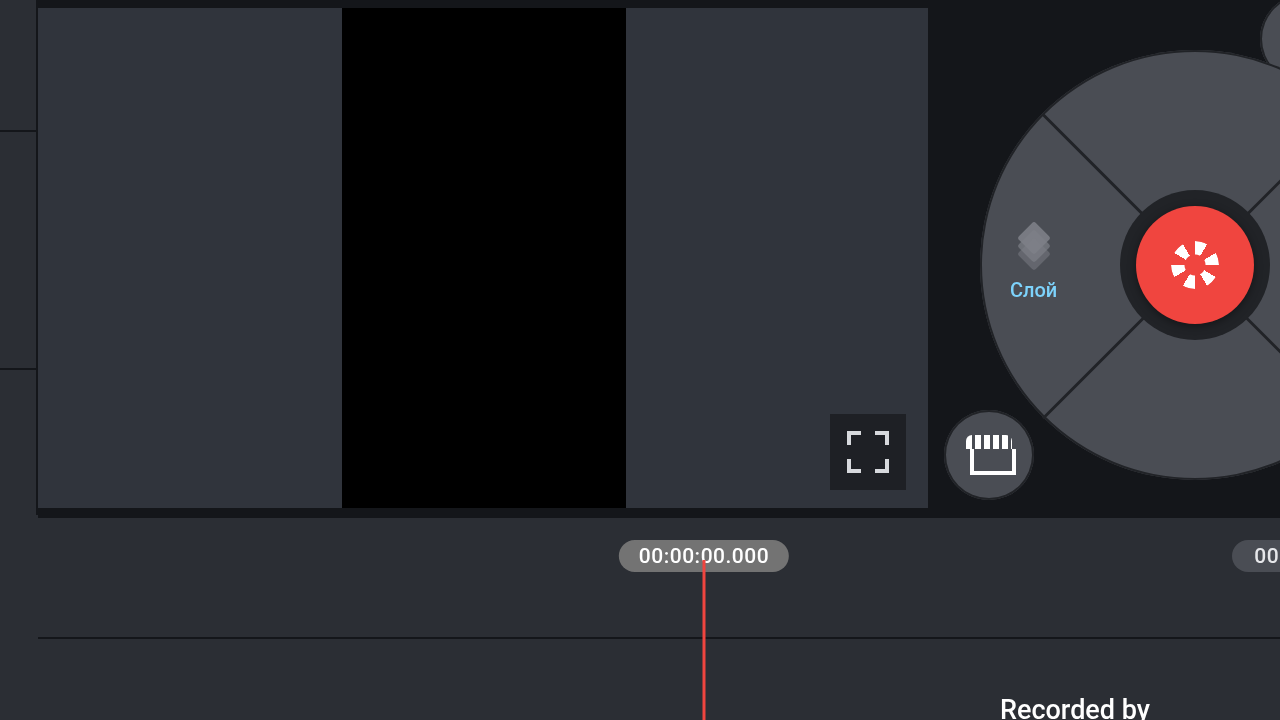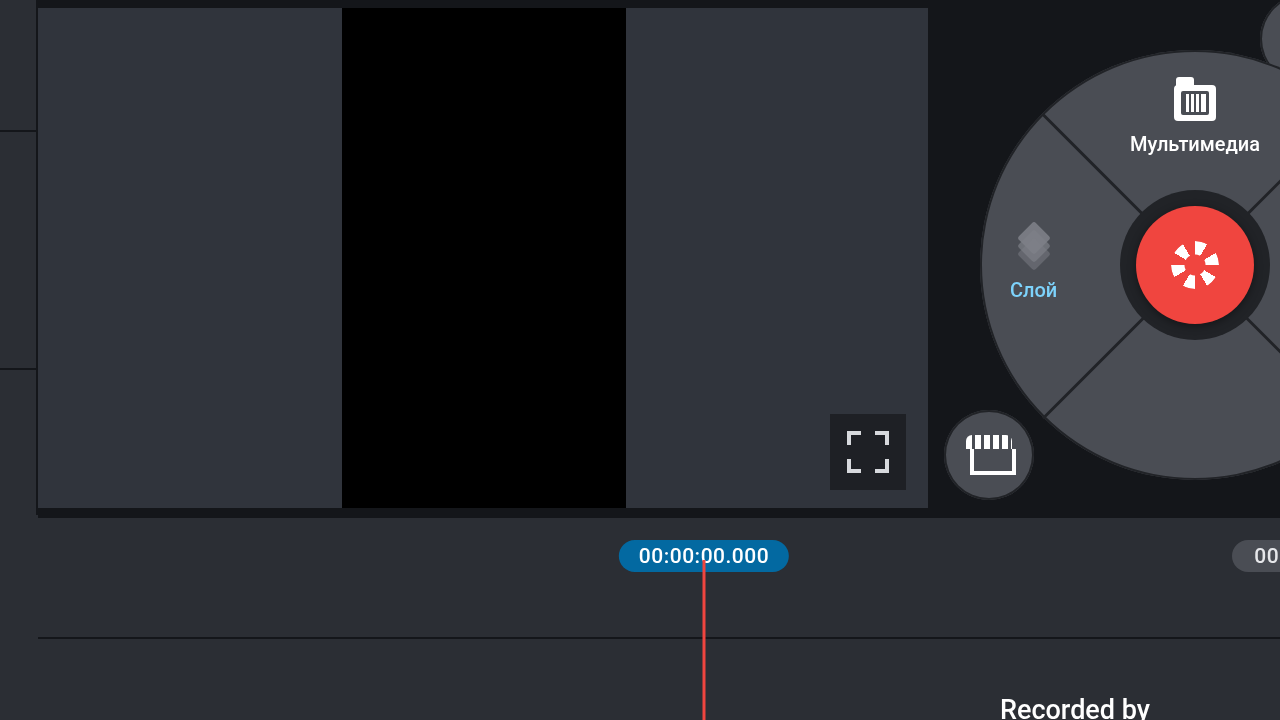--- a/index.html
+++ b/index.html
@@ -68,21 +68,21 @@
   .ico-store::before{content:"";position:absolute;left:0;top:0;width:100%;height:14px;background:repeating-linear-gradient(90deg,#fff 0 6px,#4a4d54 6px 9px);border-radius:6px 6px 0 0}
   .ico-store::after{content:"";position:absolute;left:4px;bottom:0;width:38px;height:22px;border:4px solid #fff;border-top:none}
 
   
   .partial-circle{position:absolute;right:-70px;top:-6px;width:90px;height:90px;border-radius:50%;background:#4a4d54;box-shadow:inset 0 0 0 2px #212327}
 
   
   .timeline{position:absolute;left:0;top:515px;right:0;bottom:0;background:#2b2e34}
   .timeline-top{position:absolute;left:38px;top:0;right:0;height:3px;background:#14161a}
 
-  .playhead-pill{position:absolute;left:704px;top:540px;transform:translateX(-50%);background:#0369a1;color:#fff;font-size:21px;font-weight:500;padding:4px 20px;border-radius:18px;white-space:nowrap;letter-spacing:.5px}
+  .playhead-pill{position:absolute;left:704px;top:540px;transform:translateX(-50%);background:#737373;color:#fff;font-size:21px;font-weight:500;padding:4px 20px;border-radius:18px;white-space:nowrap;letter-spacing:.5px}
   .playhead-line{position:absolute;left:704px;top:560px;width:3px;height:160px;background:#f0453f;transform:translateX(-50%)}
 
   .duration-pill{position:absolute;right:-50px;top:540px;transform:translateX(0);background:#4a4d54;color:#e6e7ea;font-size:21px;font-weight:500;padding:4px 20px 4px 22px;border-radius:18px;white-space:nowrap;letter-spacing:.5px}
 
   .track-divider{position:absolute;left:38px;right:0;height:2px;background:#14161a}
 
   .recorded-by{position:absolute;right:130px;bottom:-6px;color:#fff;font-size:27px;font-weight:500}
 </style>
 </head>
 <body>
@@ -109,26 +109,20 @@
 </div>
 
 <div class="partial-circle"></div>
 
 <div class="wheel">
   <div class="divider d1"></div>
   <div class="divider d2"></div>
   <div class="divider d3"></div>
   <div class="divider d4"></div>
 
-  <div class="seglabel seg-top">
-    <div class="seg-ico">
-        <div class="ico-media"></div>
-      </div>
-    <span>Мультимедиа</span>
-  </div>
 
   <div class="seglabel seg-left">
     <div class="seg-ico">
         <div class="ico-layers">
           <span></span>
           <span></span>
           <span></span>
         </div>
       </div>
     <span>Слой</span>

